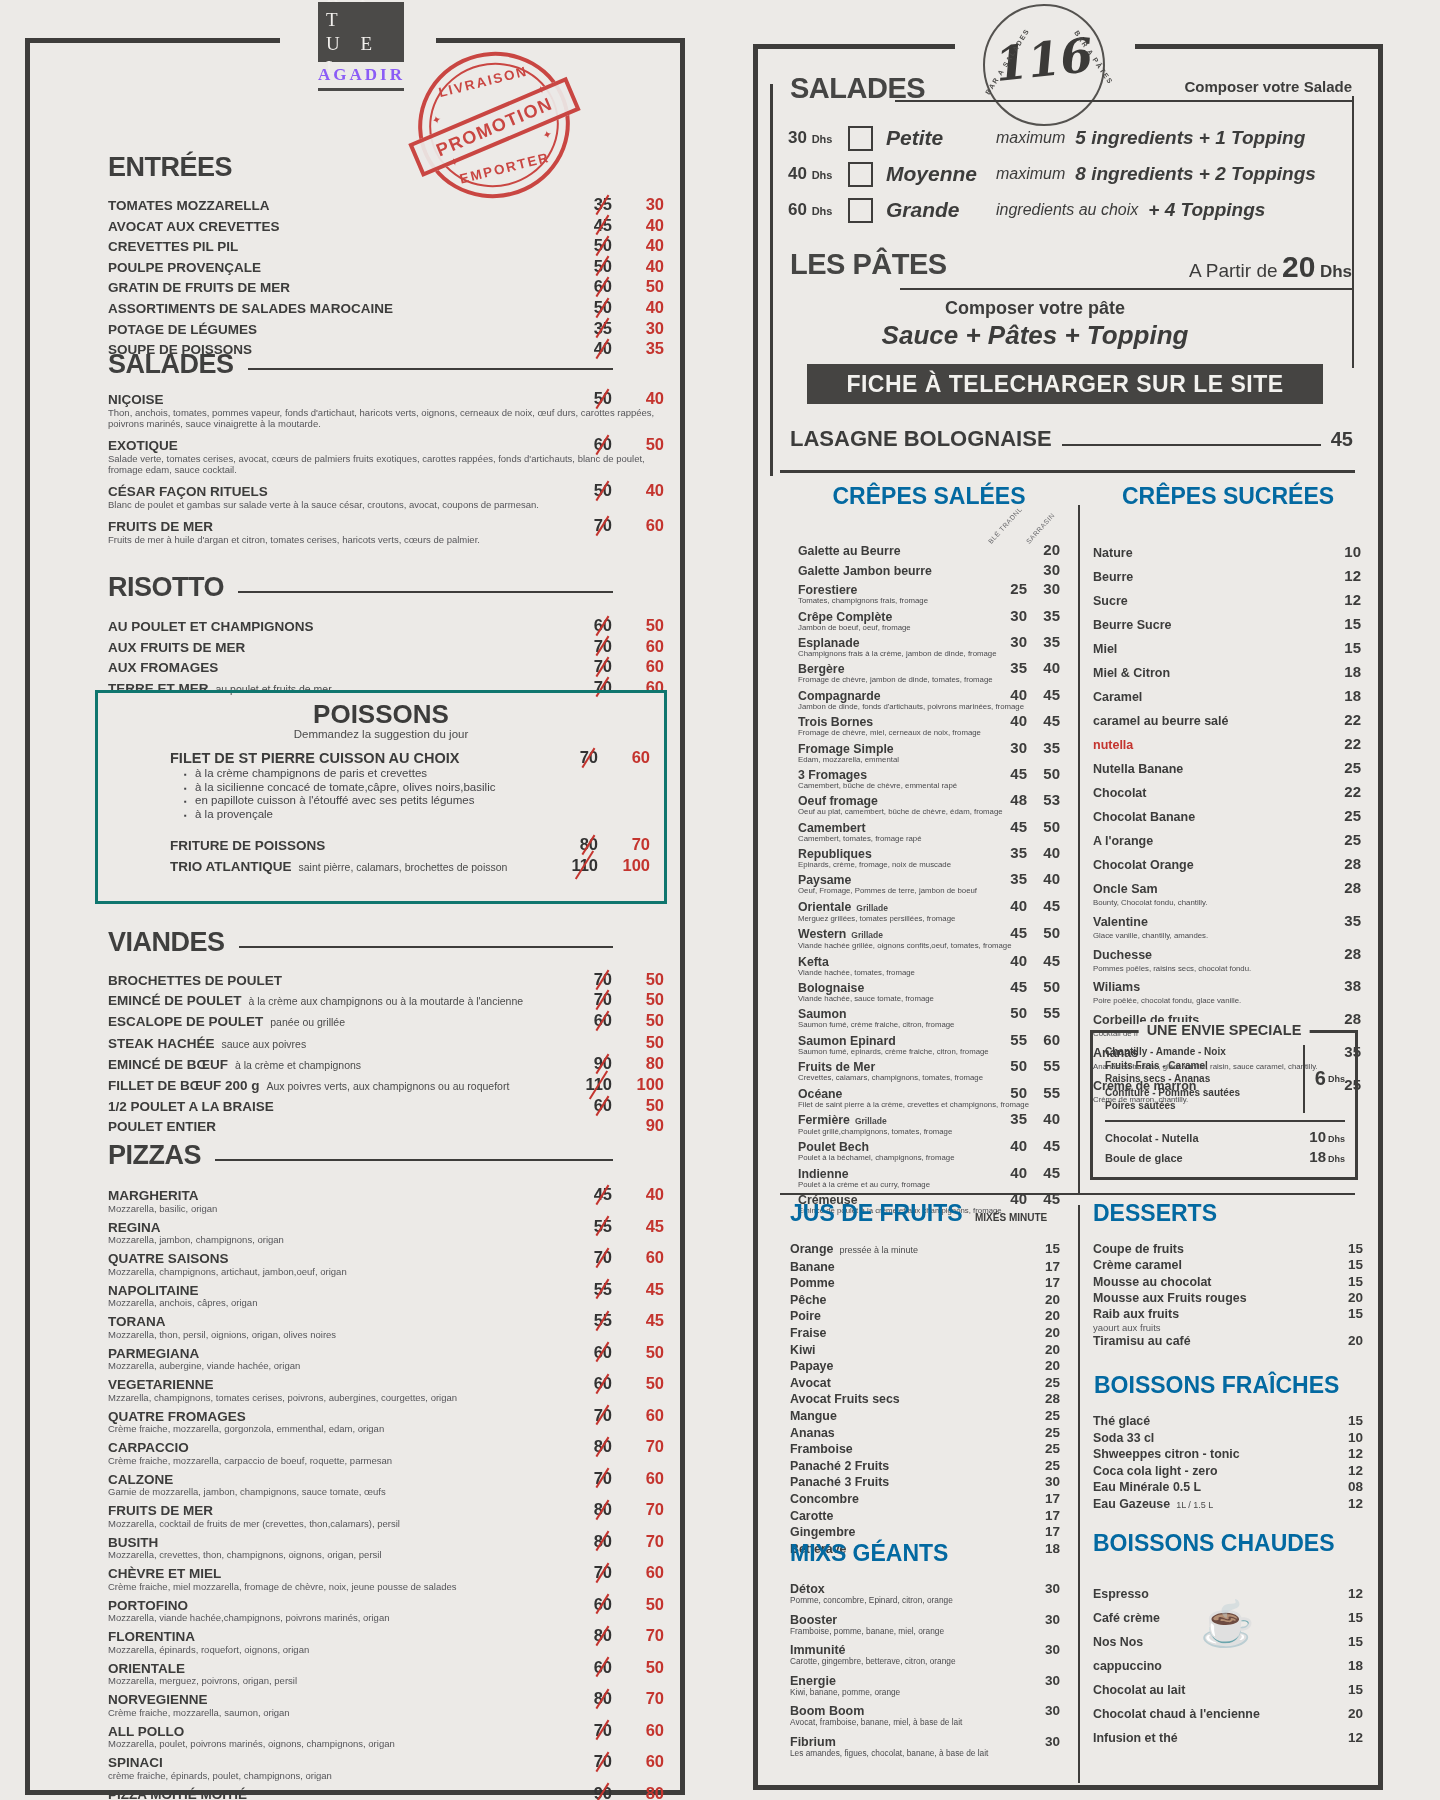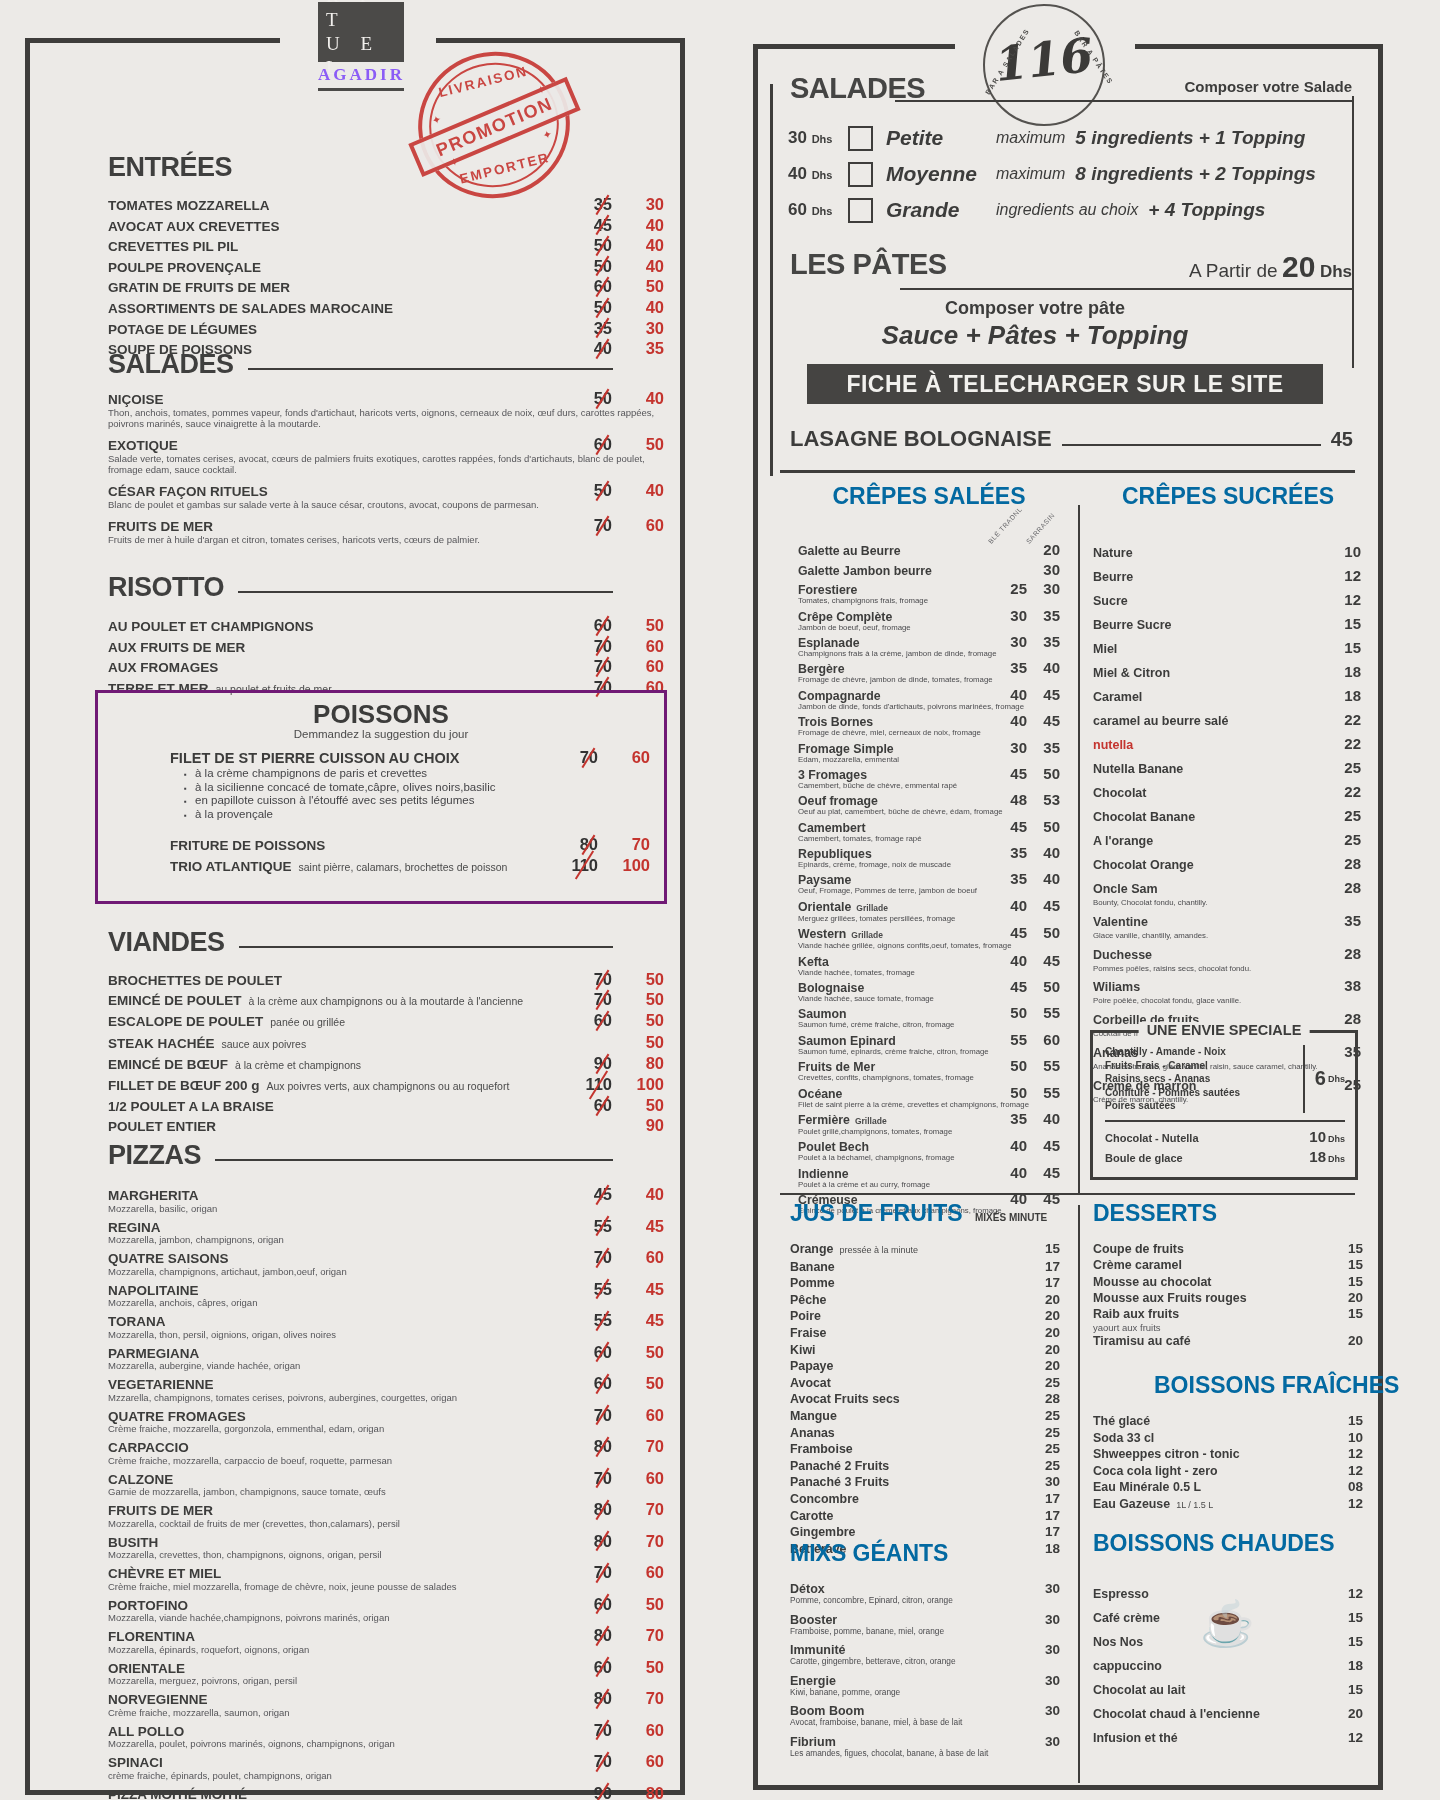--- a/index.html
+++ b/index.html
@@ -29,21 +29,21 @@
   .old{position:relative;display:inline-block;color:#333;font-style:normal}
   .old::after{content:"";position:absolute;left:-12%;top:46%;width:124%;border-top:2.5px solid #c4342e;transform:rotate(-58deg)}
   .leftlist .line{font-size:13.5px;line-height:18.6px}
   .ds{font-size:9.5px;line-height:11px;color:#56565a}
   .list-salades .it-l{margin-bottom:8px}
   .list-salades .line{line-height:15px}
   .list-viandes .line{line-height:19.2px}
   .list-pizzas .it-l{margin-bottom:4.5px}
   .list-pizzas .line{line-height:14.5px}
   .list-pizzas .ds{line-height:10.5px}
-  .pbox{border:3px solid #701a75}
+  .pbox{border:3px solid #0f766e}
   .pbox-title{text-align:center;font-size:26px;font-weight:bold;margin-top:6px}
   .pbox-sub{text-align:center;font-size:11.5px;color:#4b4b4b;margin-top:-2px}
   .bullet{font-size:11.5px;line-height:13.5px;color:#454548;padding-left:97px;position:relative}
   .bullet::before{content:"▪";position:absolute;left:86px;font-size:8px;top:1px}
   
   .rtitle{font-size:29px;font-weight:bold;color:#454544;letter-spacing:-.5px}
   .rtitle2{font-size:23px;font-weight:bold;color:#0369a1}
   .logo116{position:absolute;border:2px solid #54524f;border-radius:50%;background:#eceae7}
   .logo116 .num{position:absolute;width:100%;top:26px;text-align:center;font-family:"DejaVu Serif",serif;font-style:italic;font-weight:bold;font-size:47px;color:#3b3a38;transform:rotate(-6deg)}
   .arc{position:absolute;font-size:7px;letter-spacing:1.5px;color:#4b4a48;font-weight:bold;white-space:nowrap}
@@ -823,21 +823,21 @@
         </div>
         <div class="ds">Saumon fumé, epinards, crème fraiche, citron, fromage</div>
       </div>
       <div class="it-c">
         <div class="line">
           <span class="nm">Fruits de Mer</span>
           <span class="sp"></span>
           <span class="ccell">50</span>
           <span class="ccell">55</span>
         </div>
-        <div class="ds">Crevettes, confits, champignons, tomates, fromage</div>
+        <div class="ds">Crevettes, calamars, champignons, tomates, fromage</div>
       </div>
       <div class="it-c">
         <div class="line">
           <span class="nm">Océane</span>
           <span class="sp"></span>
           <span class="ccell">50</span>
           <span class="ccell">55</span>
         </div>
         <div class="ds">Filet de saint pierre à la crème, crevettes et champignons, fromage</div>
       </div>
@@ -1305,21 +1305,21 @@
       </div>
       <div class="it-s solo">
         <div class="line">
           <span class="nm">Tiramisu au café</span>
           <span class="sp"></span>
           <span class="pr">20</span>
         </div>
       </div>
     </div>
 
-  <div class="rtitle2 abs" style="left:1154px;top:1372px">BOISSONS FRAÎCHES</div>
+  <div class="rtitle2 abs" style="left:1094px;top:1372px">BOISSONS FRAÎCHES</div>
   <div class="abs simplist flist" id="fraiches-list" style="left:1093px;top:1413px;width:270px">
       <div class="it-s solo">
         <div class="line">
           <span class="nm">Thé glacé</span>
           <span class="sp"></span>
           <span class="pr">15</span>
         </div>
       </div>
       <div class="it-s solo">
         <div class="line">

